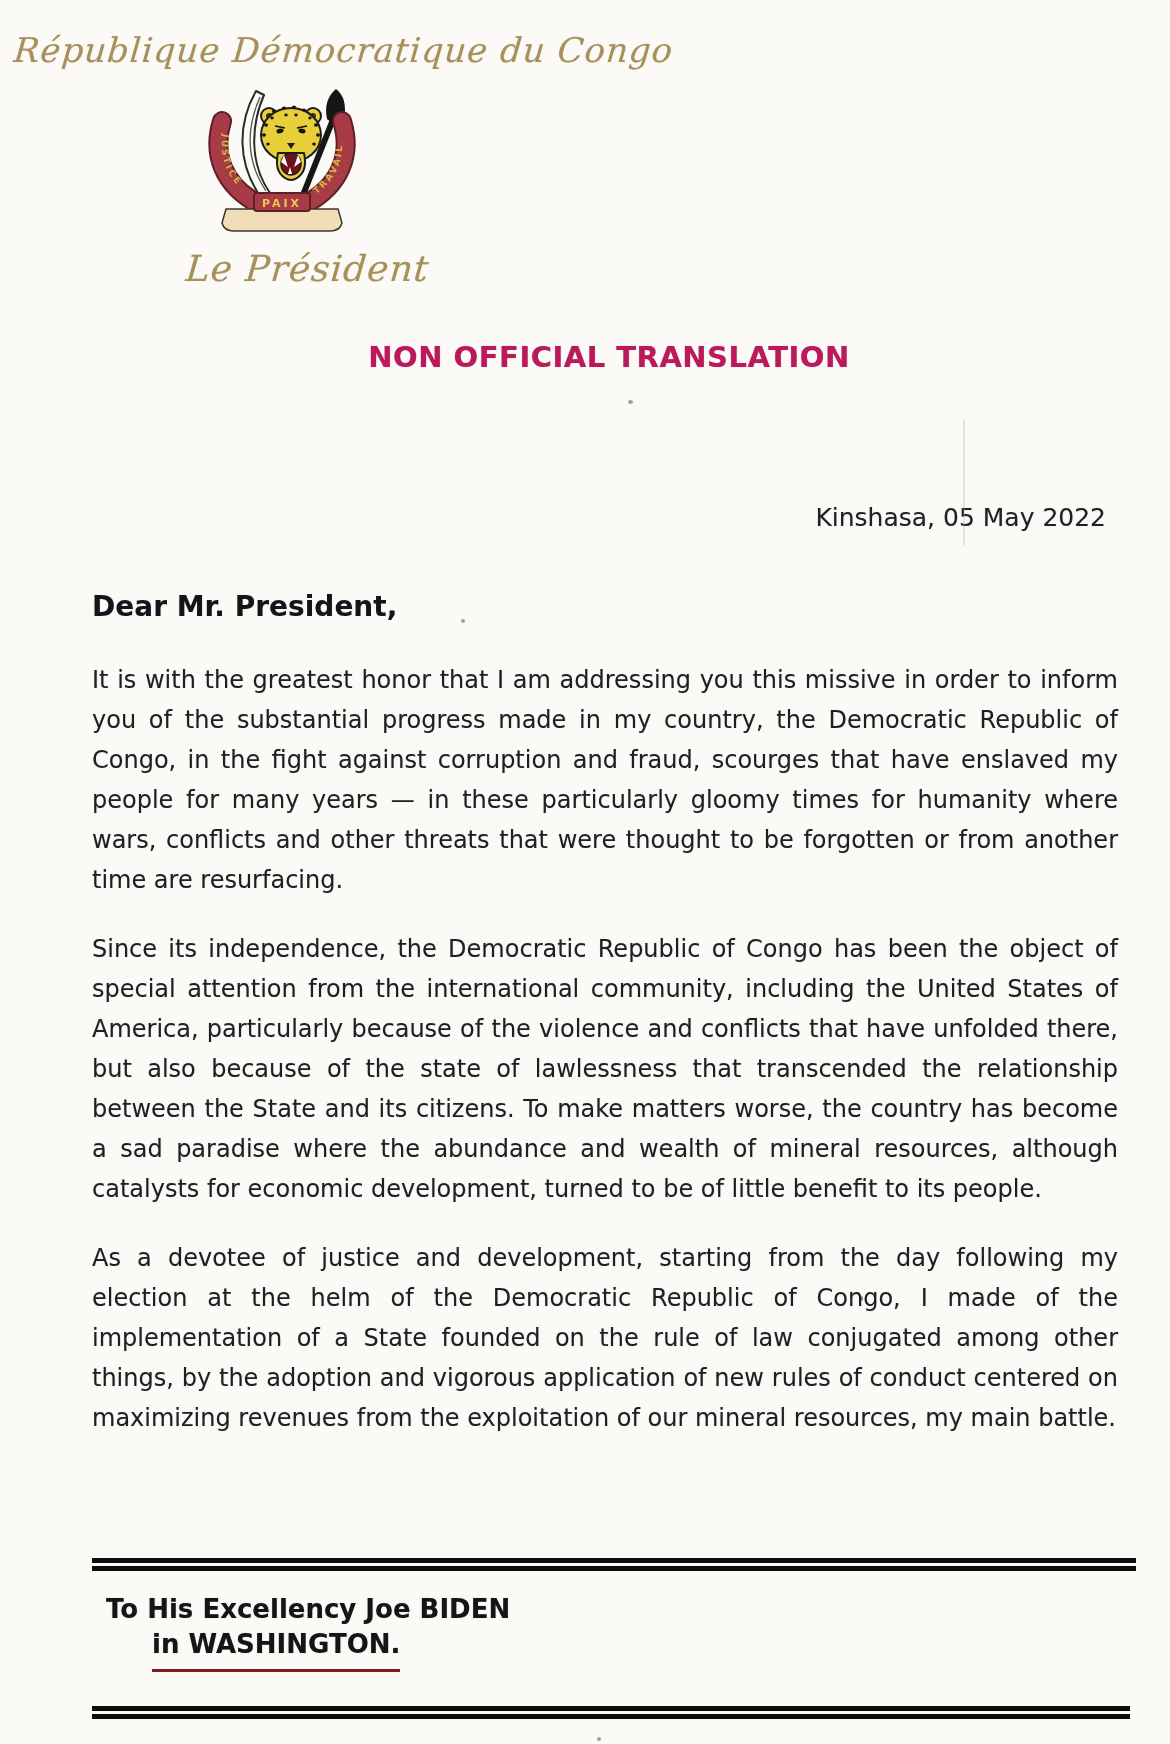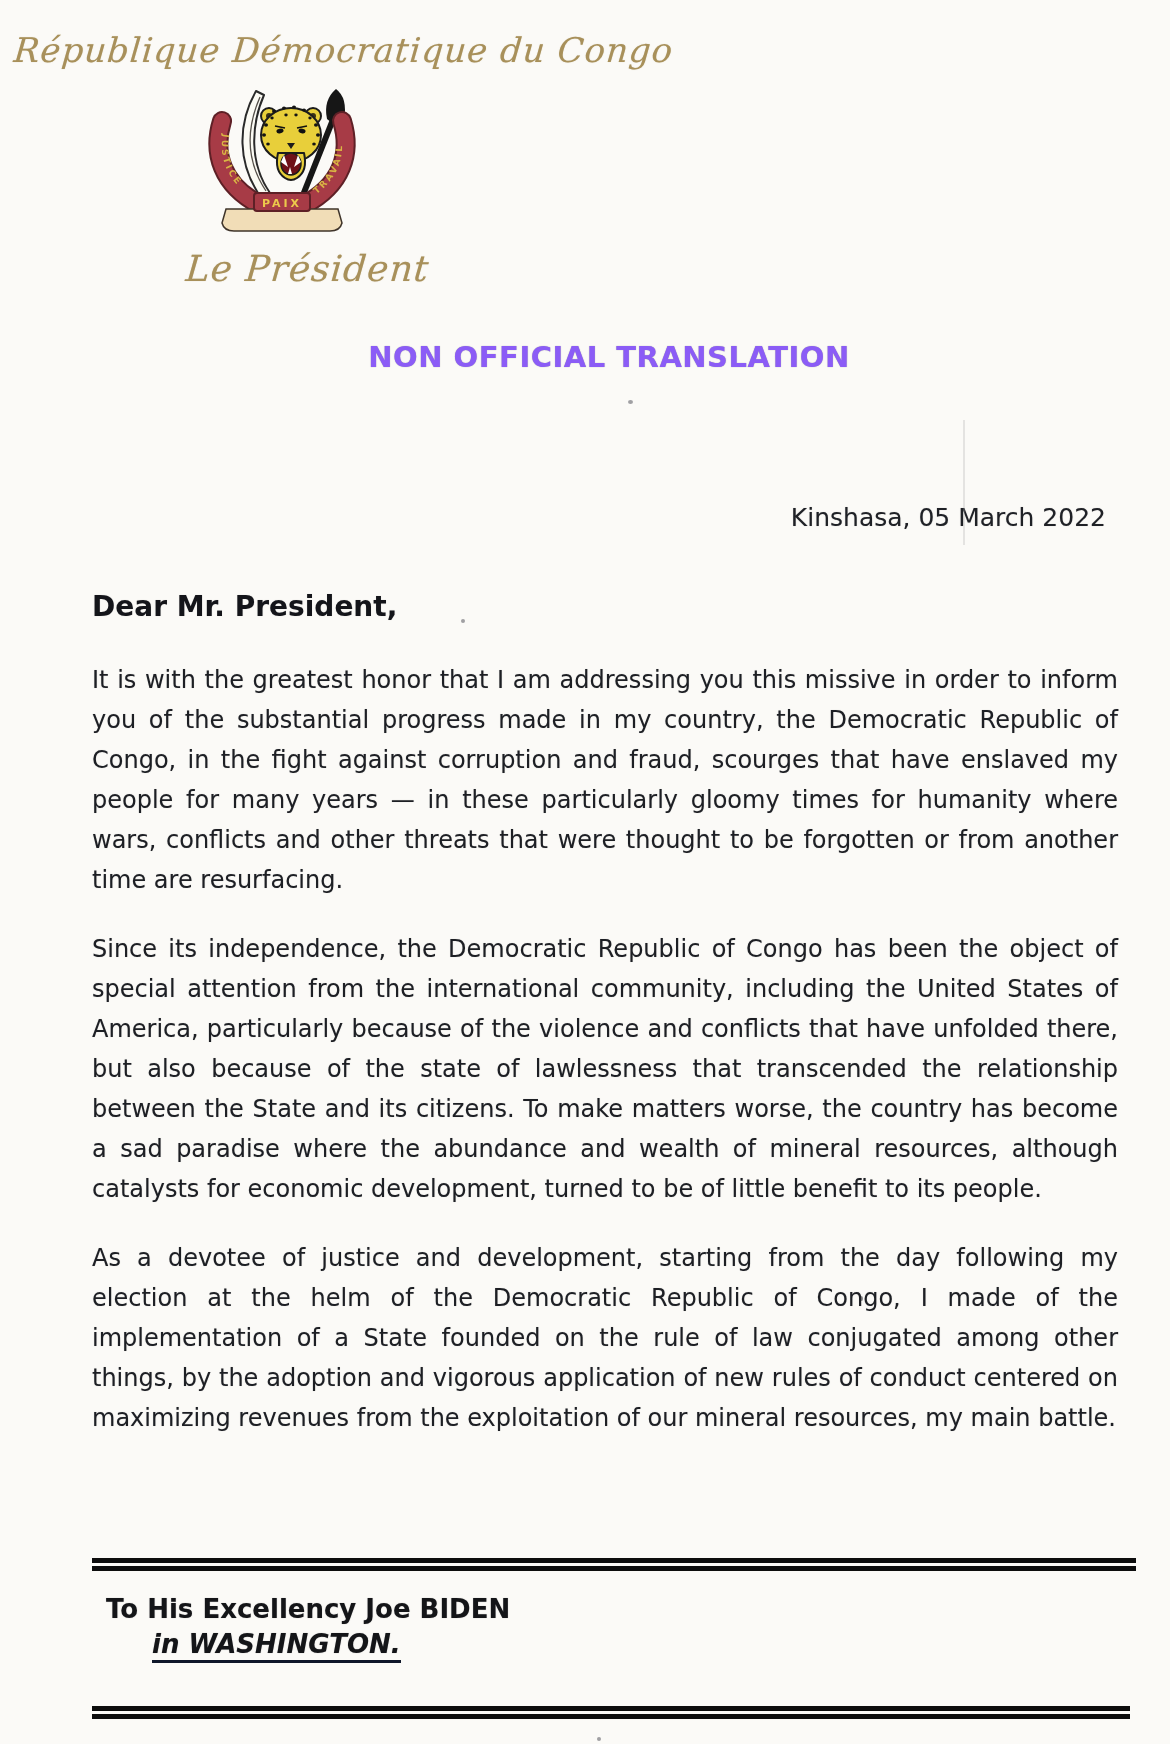--- a/index.html
+++ b/index.html
@@ -21,21 +21,21 @@
     text-shadow:0 0 1px rgba(150,125,70,.35);
     white-space:nowrap;
   }
   .script-country{top:30px;left:14px;font-size:34px;letter-spacing:1px;}
   .script-office{top:248px;left:186px;font-size:36px;letter-spacing:1px;}
   .emblem{position:absolute;top:86px;left:196px;width:172px;height:148px;}
   
   .heading{
     position:absolute;top:340px;left:92px;width:1034px;
     text-align:center;font-size:29px;font-weight:bold;
-    letter-spacing:.5px;color:#8b5cf6;
+    letter-spacing:.5px;color:#be185d;
     text-shadow:0 0 1px rgba(10,10,20,.4);
   }
   .dateline{
     position:absolute;top:503px;right:64px;
     font-size:25px;color:#1f2126;
     text-shadow:0 0 1px rgba(10,10,20,.25);
   }
   
   .body{
     position:absolute;top:588px;left:92px;width:1026px;
@@ -49,21 +49,21 @@
         border-top:5px solid #0d0d0d;border-bottom:5px solid #0d0d0d;box-sizing:border-box;}
   .rule-top{top:1558px;width:1044px;}
   .rule-bottom{top:1706px;width:1038px;}
   .addressee{
     position:absolute;top:1592px;left:94px;
     font-size:26px;font-weight:bold;line-height:35px;color:#141518;
     text-shadow:0 0 1px rgba(10,10,20,.35);
     margin-left:12px;
   }
   .addressee .indent{padding-left:46px;}
-  .addressee .underlined{border-bottom:3px solid #0f172a;padding-bottom:1px;font-style:italic;}
+  .addressee .underlined{border-bottom:3px solid #7f1d1d;padding-bottom:10px;}
   
   .speck{position:absolute;background:rgba(70,70,80,.5);border-radius:50%;}
   .speck-line{position:absolute;background:rgba(160,160,160,.25);}
 </style>
 </head>
 <body>
 
 <div class="page">
 
   <div class="script script-country">République Démocratique du Congo</div>
@@ -135,21 +135,21 @@
         <ellipse cx="76" cy="31" rx="1.7" ry="1.4"></ellipse>
           <ellipse cx="114" cy="31" rx="1.7" ry="1.4"></ellipse>
       </g>
     </g>
   </svg>
 
   <div class="script script-office">Le Président</div>
 
   <div class="heading">NON OFFICIAL TRANSLATION</div>
 
-  <div class="dateline">Kinshasa, 05 March 2022</div>
+  <div class="dateline">Kinshasa, 05 May 2022</div>
 
   <div class="body">
     <div class="salutation">Dear Mr. President,</div>
     <p>It is with the greatest honor that I am addressing you this missive in order to inform you of the substantial progress made in my country, the Democratic Republic of Congo, in the fight against corruption and fraud, scourges that have enslaved my people for many years — in these particularly gloomy times for humanity where wars, conflicts and other threats that were thought to be forgotten or from another time are resurfacing.</p>
     <p>Since its independence, the Democratic Republic of Congo has been the object of special attention from the international community, including the United States of America, particularly because of the violence and conflicts that have unfolded there, but also because of the state of lawlessness that transcended the relationship between the State and its citizens. To make matters worse, the country has become a sad paradise where the abundance and wealth of mineral resources, although catalysts for economic development, turned to be of little benefit to its people.</p>
     <p>As a devotee of justice and development, starting from the day following my election at the helm of the Democratic Republic of Congo, I made of the implementation of a State founded on the rule of law conjugated among other things, by the adoption and vigorous application of new rules of conduct centered on maximizing revenues from the exploitation of our mineral resources, my main battle.</p>
   </div>
 
   <div class="rule rule-top"></div>
   <div class="addressee">

